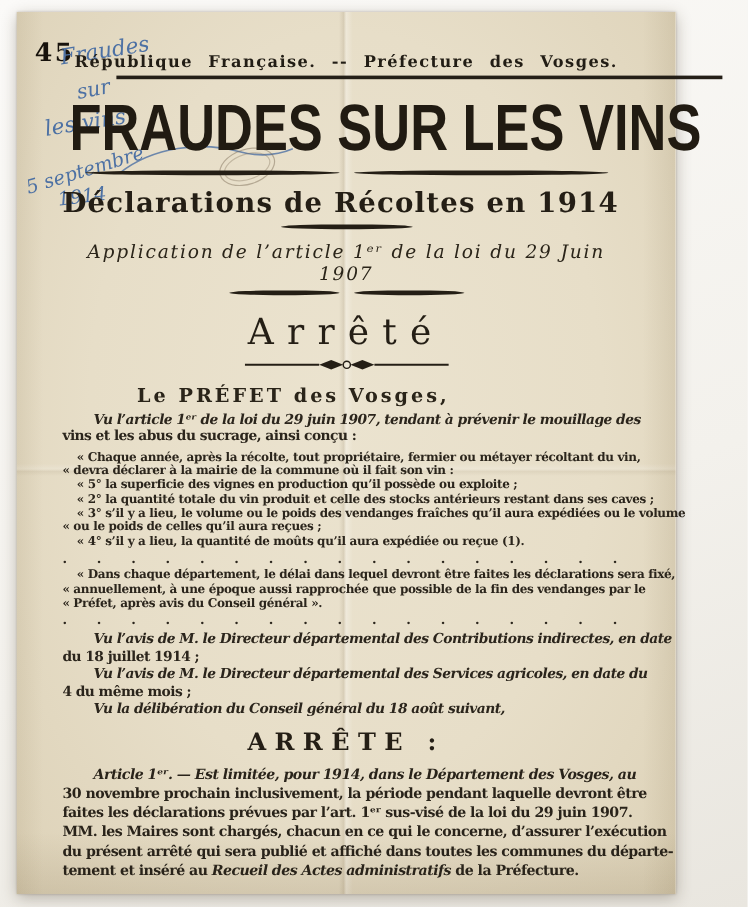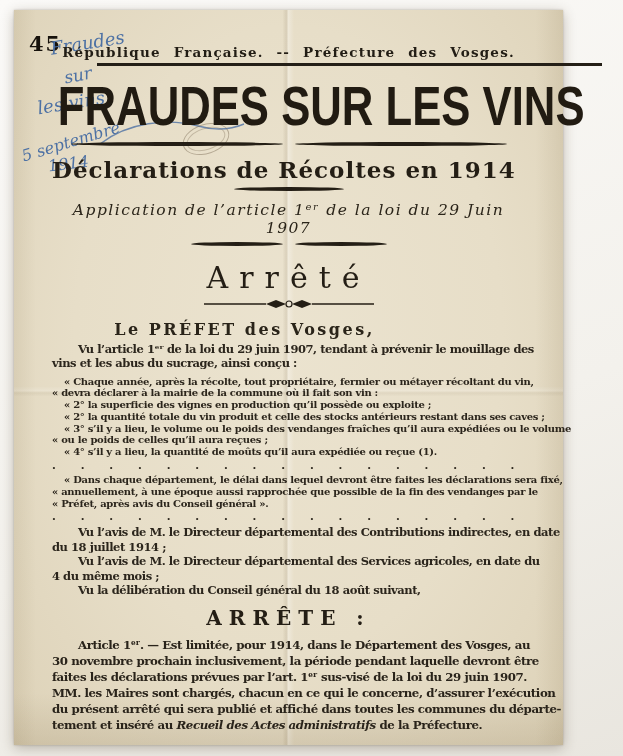--- a/index.html
+++ b/index.html
@@ -62,21 +62,21 @@
   .ornament{text-align:center;margin:0 0 2px 0;}
   .prefet{
     text-align:center;font-weight:bold;font-size:16px;letter-spacing:2.5px;
     color:#2a2419;margin:6px 0 3px 0;transform:translateX(-44px);
   }
 
   .bodyline{
     font-weight:bold;font-size:11.5px;letter-spacing:-0.45px;
     line-height:14.5px;white-space:nowrap;color:#2b251c;
   }
-  .ind{padding-left:26px;}
+  .ind{padding-left:26px;font-style:italic;}
   .quoteline{
     font-weight:bold;font-size:10px;letter-spacing:-0.3px;
     line-height:11.8px;white-space:nowrap;color:#2b251c;
   }
   .qind{padding-left:12px;}
   .dots{
     font-weight:bold;font-size:11px;word-spacing:21px;
     text-align:center;line-height:10px;margin:3px 0;color:#2b251c;
     white-space:nowrap;overflow:hidden;
   }
@@ -167,21 +167,21 @@
       </div>
 
       <div class="prefet">Le PRÉFET des Vosges,</div>
 
       <div class="bodyline ind">Vu l’article 1ᵉʳ de la loi du 29 juin 1907, tendant à prévenir le mouillage des</div>
       <div class="bodyline">vins et les abus du sucrage, ainsi conçu :</div>
 
       <div style="margin-top:5px;">
         <div class="quoteline qind">« Chaque année, après la récolte, tout propriétaire, fermier ou métayer récoltant du vin,</div>
         <div class="quoteline">« devra déclarer à la mairie de la commune où il fait son vin :</div>
-        <div class="quoteline qind">« 2° la superficie des vignes en production qu’il possède ou exploite ;</div>
+        <div class="quoteline qind">« 5° la superficie des vignes en production qu’il possède ou exploite ;</div>
         <div class="quoteline qind">« 2° la quantité totale du vin produit et celle des stocks antérieurs restant dans ses caves ;</div>
         <div class="quoteline qind">« 3° s’il y a lieu, le volume ou le poids des vendanges fraîches qu’il aura expédiées ou le volume</div>
         <div class="quoteline">« ou le poids de celles qu’il aura reçues ;</div>
         <div class="quoteline qind">« 4° s’il y a lieu, la quantité de moûts qu’il aura expédiée ou reçue (1).</div>
       </div>
 
       <div class="dots">. . . . . . . . . . . . . . . . . . . .</div>
 
       <div>
         <div class="quoteline qind">« Dans chaque département, le délai dans lequel devront être faites les déclarations sera fixé,</div>

